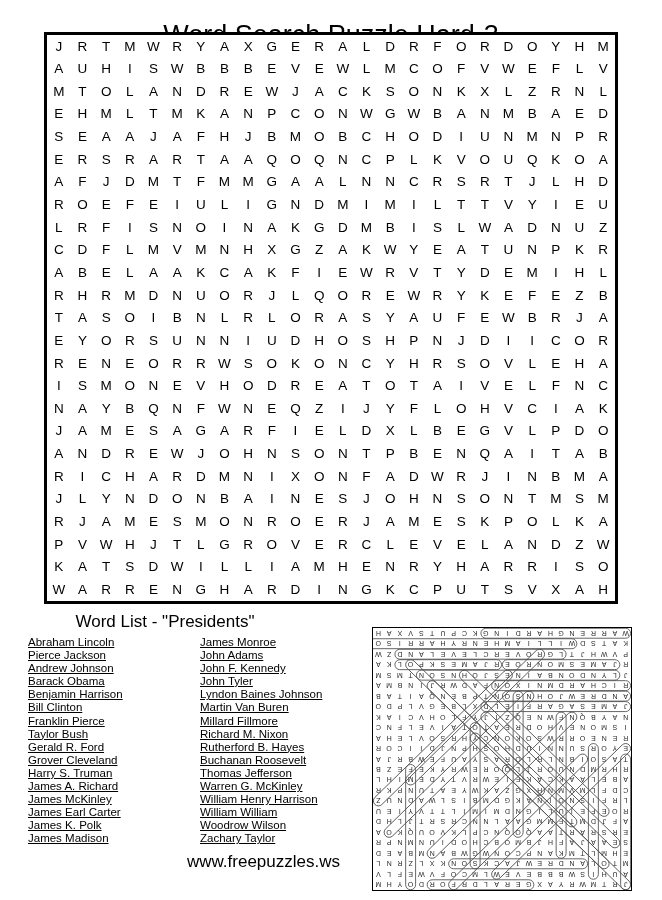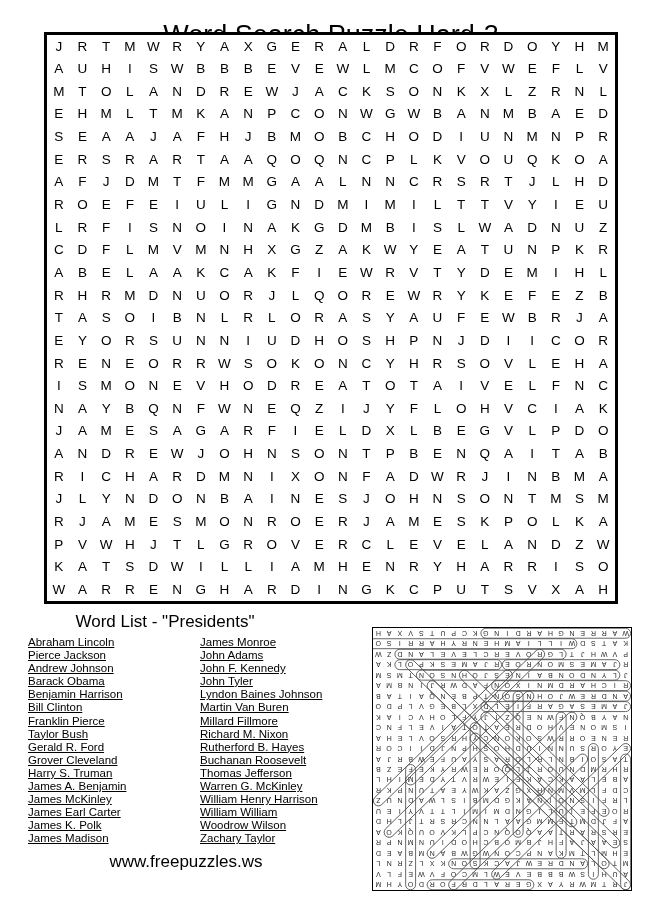--- a/index.html
+++ b/index.html
@@ -76,23 +76,23 @@
   .wl-item {
     font-size: 11.5px;
     line-height: 13.1px;
     white-space: nowrap;
     color: #000;
   }
 
   
   #footer-url {
     position: absolute;
-    left: 16px; top: 852px;
+    left: 0px; top: 852px;
     width: 340px;
-    text-align: center;
+    text-align: right;
     font-size: 17px;
     line-height: 20px;
     white-space: nowrap;
   }
 
   
   #solution-title {
     position: absolute;
     left: 352px; top: 610px;
     width: 300px;
@@ -769,21 +769,21 @@
       <div class="wl-item">Franklin Pierce</div>
       <div class="wl-item">Millard Fillmore</div>
       <div class="wl-item">Taylor Bush</div>
       <div class="wl-item">Richard M. Nixon</div>
       <div class="wl-item">Gerald R. Ford</div>
       <div class="wl-item">Rutherford B. Hayes</div>
       <div class="wl-item">Grover Cleveland</div>
       <div class="wl-item">Buchanan Roosevelt</div>
       <div class="wl-item">Harry S. Truman</div>
       <div class="wl-item">Thomas Jefferson</div>
-      <div class="wl-item">James A. Benjamin</div>
+      <div class="wl-item">James A. Richard</div>
       <div class="wl-item">Warren G. McKinley</div>
       <div class="wl-item">James McKinley</div>
       <div class="wl-item">William Henry Harrison</div>
       <div class="wl-item">James Earl Carter</div>
       <div class="wl-item">William William</div>
       <div class="wl-item">James K. Polk</div>
       <div class="wl-item">Woodrow Wilson</div>
       <div class="wl-item">James Madison</div>
       <div class="wl-item">Zachary Taylor</div>
     </div>

